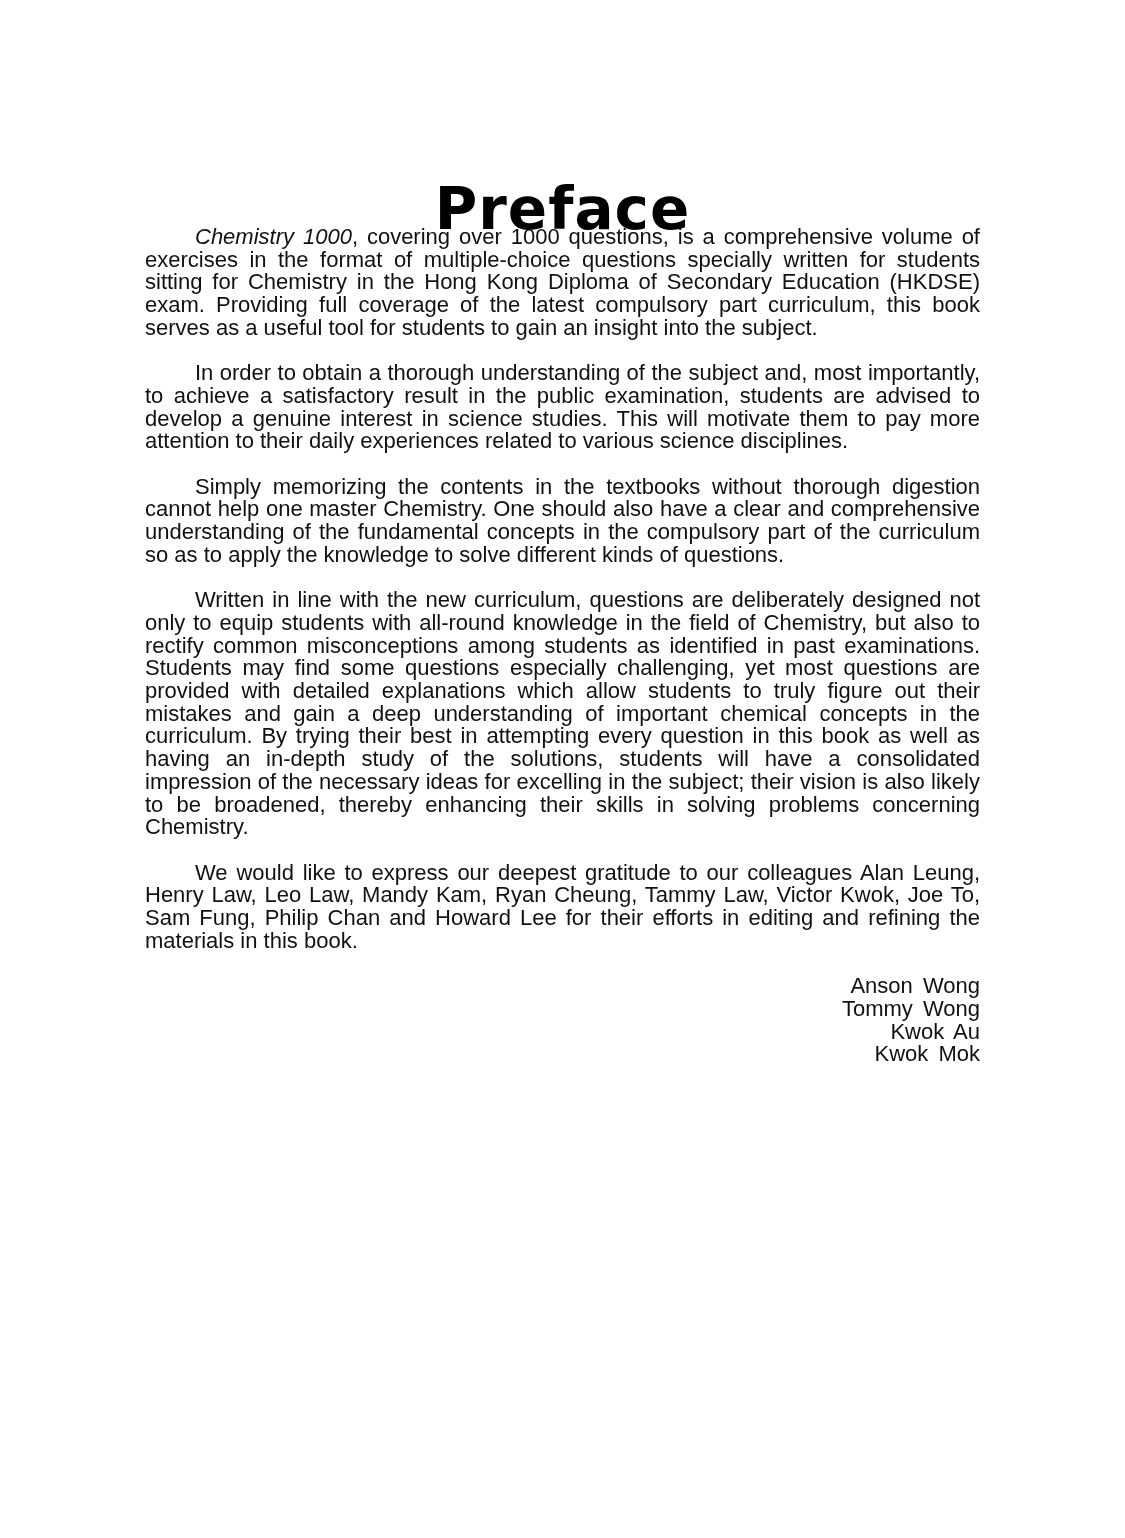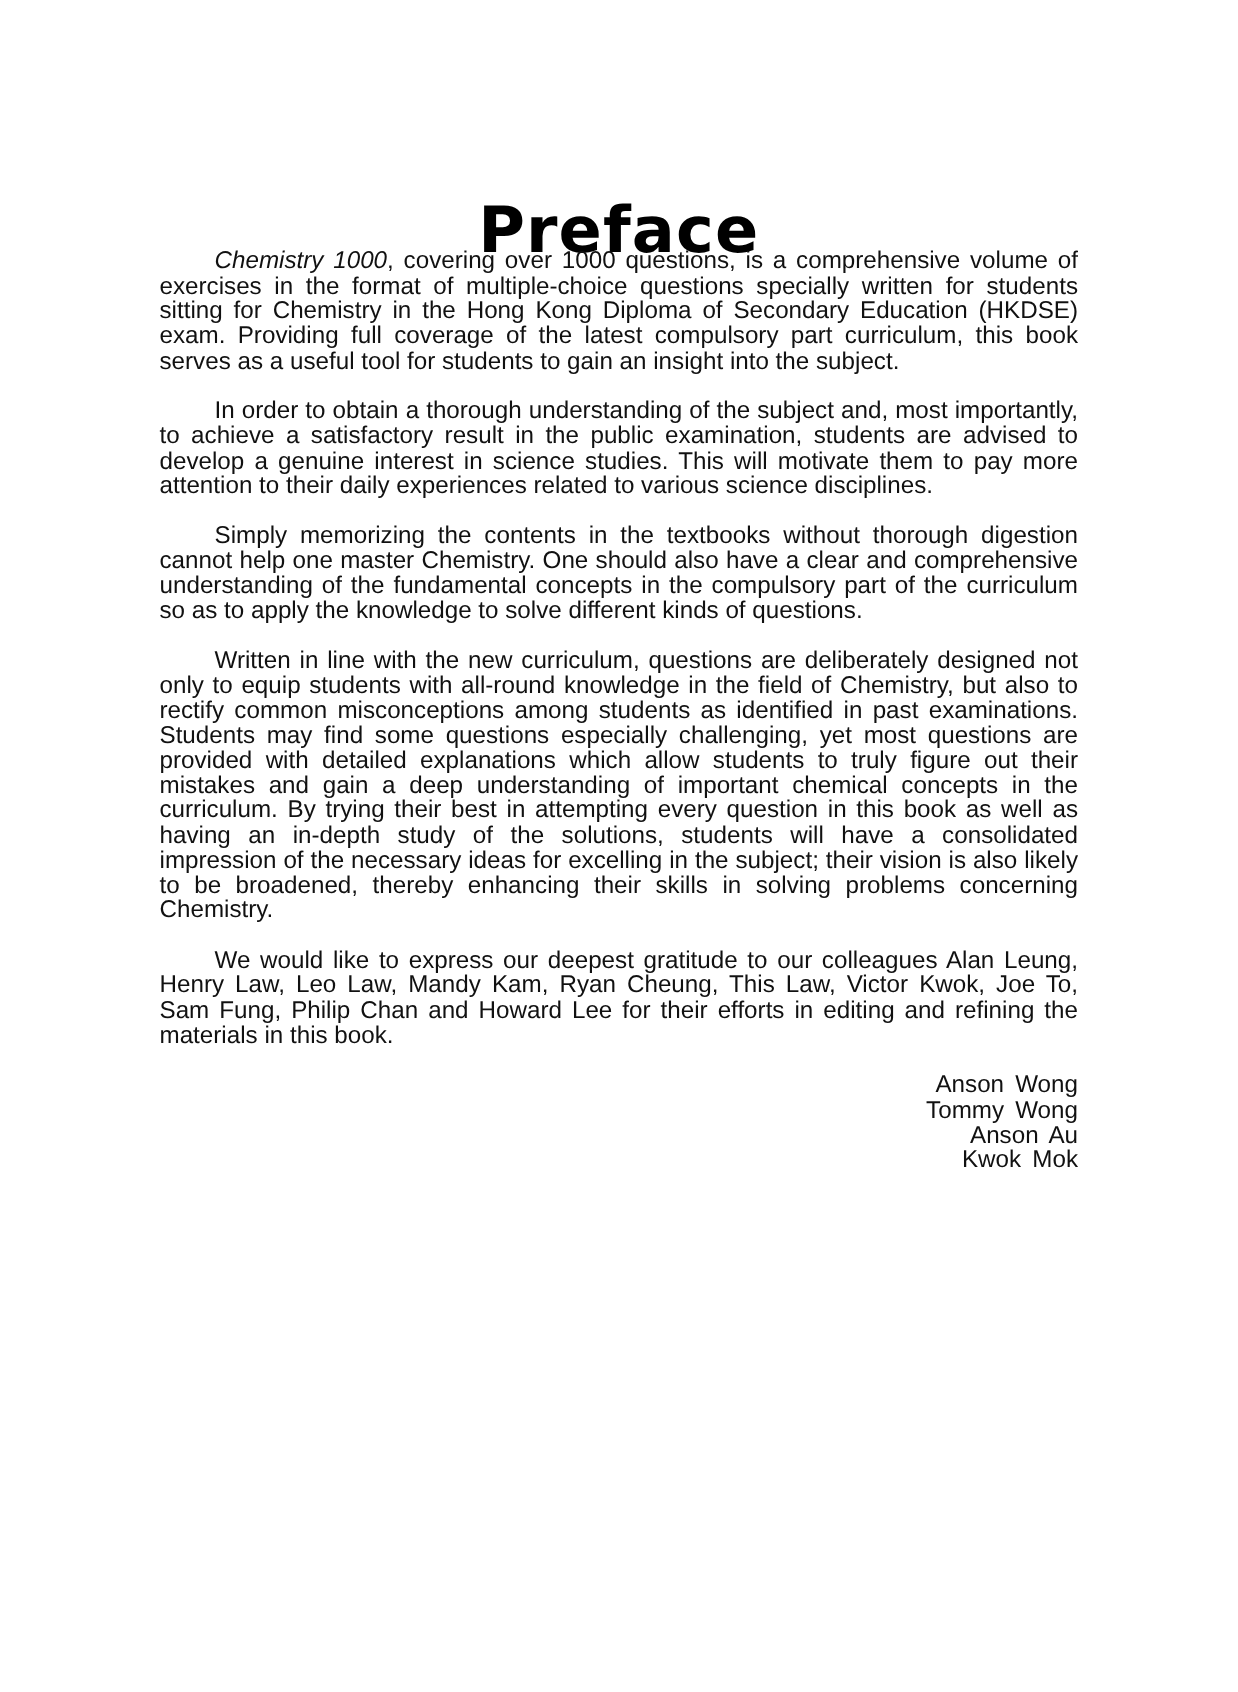--- a/index.html
+++ b/index.html
@@ -23,22 +23,22 @@
 <body>
 
 <div class="page">
   <h1 class="title">Preface</h1>
 
   <div class="body">
     <p class="para"><em>Chemistry 1000</em><span>, covering over 1000 questions, is a comprehensive volume of exercises in the format of multiple-choice questions specially written for students sitting for Chemistry in the Hong Kong Diploma of Secondary Education (HKDSE) exam. Providing full coverage of the latest compulsory part curriculum, this book serves as a useful tool for students to gain an insight into the subject.</span></p>
     <p class="para">In order to obtain a thorough understanding of the subject and, most importantly, to achieve a satisfactory result in the public examination, students are advised to develop a genuine interest in science studies. This will motivate them to pay more attention to their daily experiences related to various science disciplines.</p>
     <p class="para">Simply memorizing the contents in the textbooks without thorough digestion cannot help one master Chemistry. One should also have a clear and comprehensive understanding of the fundamental concepts in the compulsory part of the curriculum so as to apply the knowledge to solve different kinds of questions.</p>
     <p class="para">Written in line with the new curriculum, questions are deliberately designed not only to equip students with all-round knowledge in the field of Chemistry, but also to rectify common misconceptions among students as identified in past examinations. Students may find some questions especially challenging, yet most questions are provided with detailed explanations which allow students to truly figure out their mistakes and gain a deep understanding of important chemical concepts in the curriculum. By trying their best in attempting every question in this book as well as having an in-depth study of the solutions, students will have a consolidated impression of the necessary ideas for excelling in the subject; their vision is also likely to be broadened, thereby enhancing their skills in solving problems concerning Chemistry.</p>
-    <p class="para">We would like to express our deepest gratitude to our colleagues Alan Leung, Henry Law, Leo Law, Mandy Kam, Ryan Cheung, This Law, Victor Kwok, Joe To, Sam Fung, Philip Chan and Howard Lee for their efforts in editing and refining the materials in this book.</p>
+    <p class="para">We would like to express our deepest gratitude to our colleagues Alan Leung, Henry Law, Leo Law, Mandy Kam, Ryan Cheung, Tammy Law, Victor Kwok, Joe To, Sam Fung, Philip Chan and Howard Lee for their efforts in editing and refining the materials in this book.</p>
 
     <div class="signatures">
       <div>Anson Wong</div>
       <div>Tommy Wong</div>
-      <div>Anson Au</div>
+      <div>Kwok Au</div>
       <div>Kwok Mok</div>
     </div>
   </div>
 </div>
 
 </body></html>

